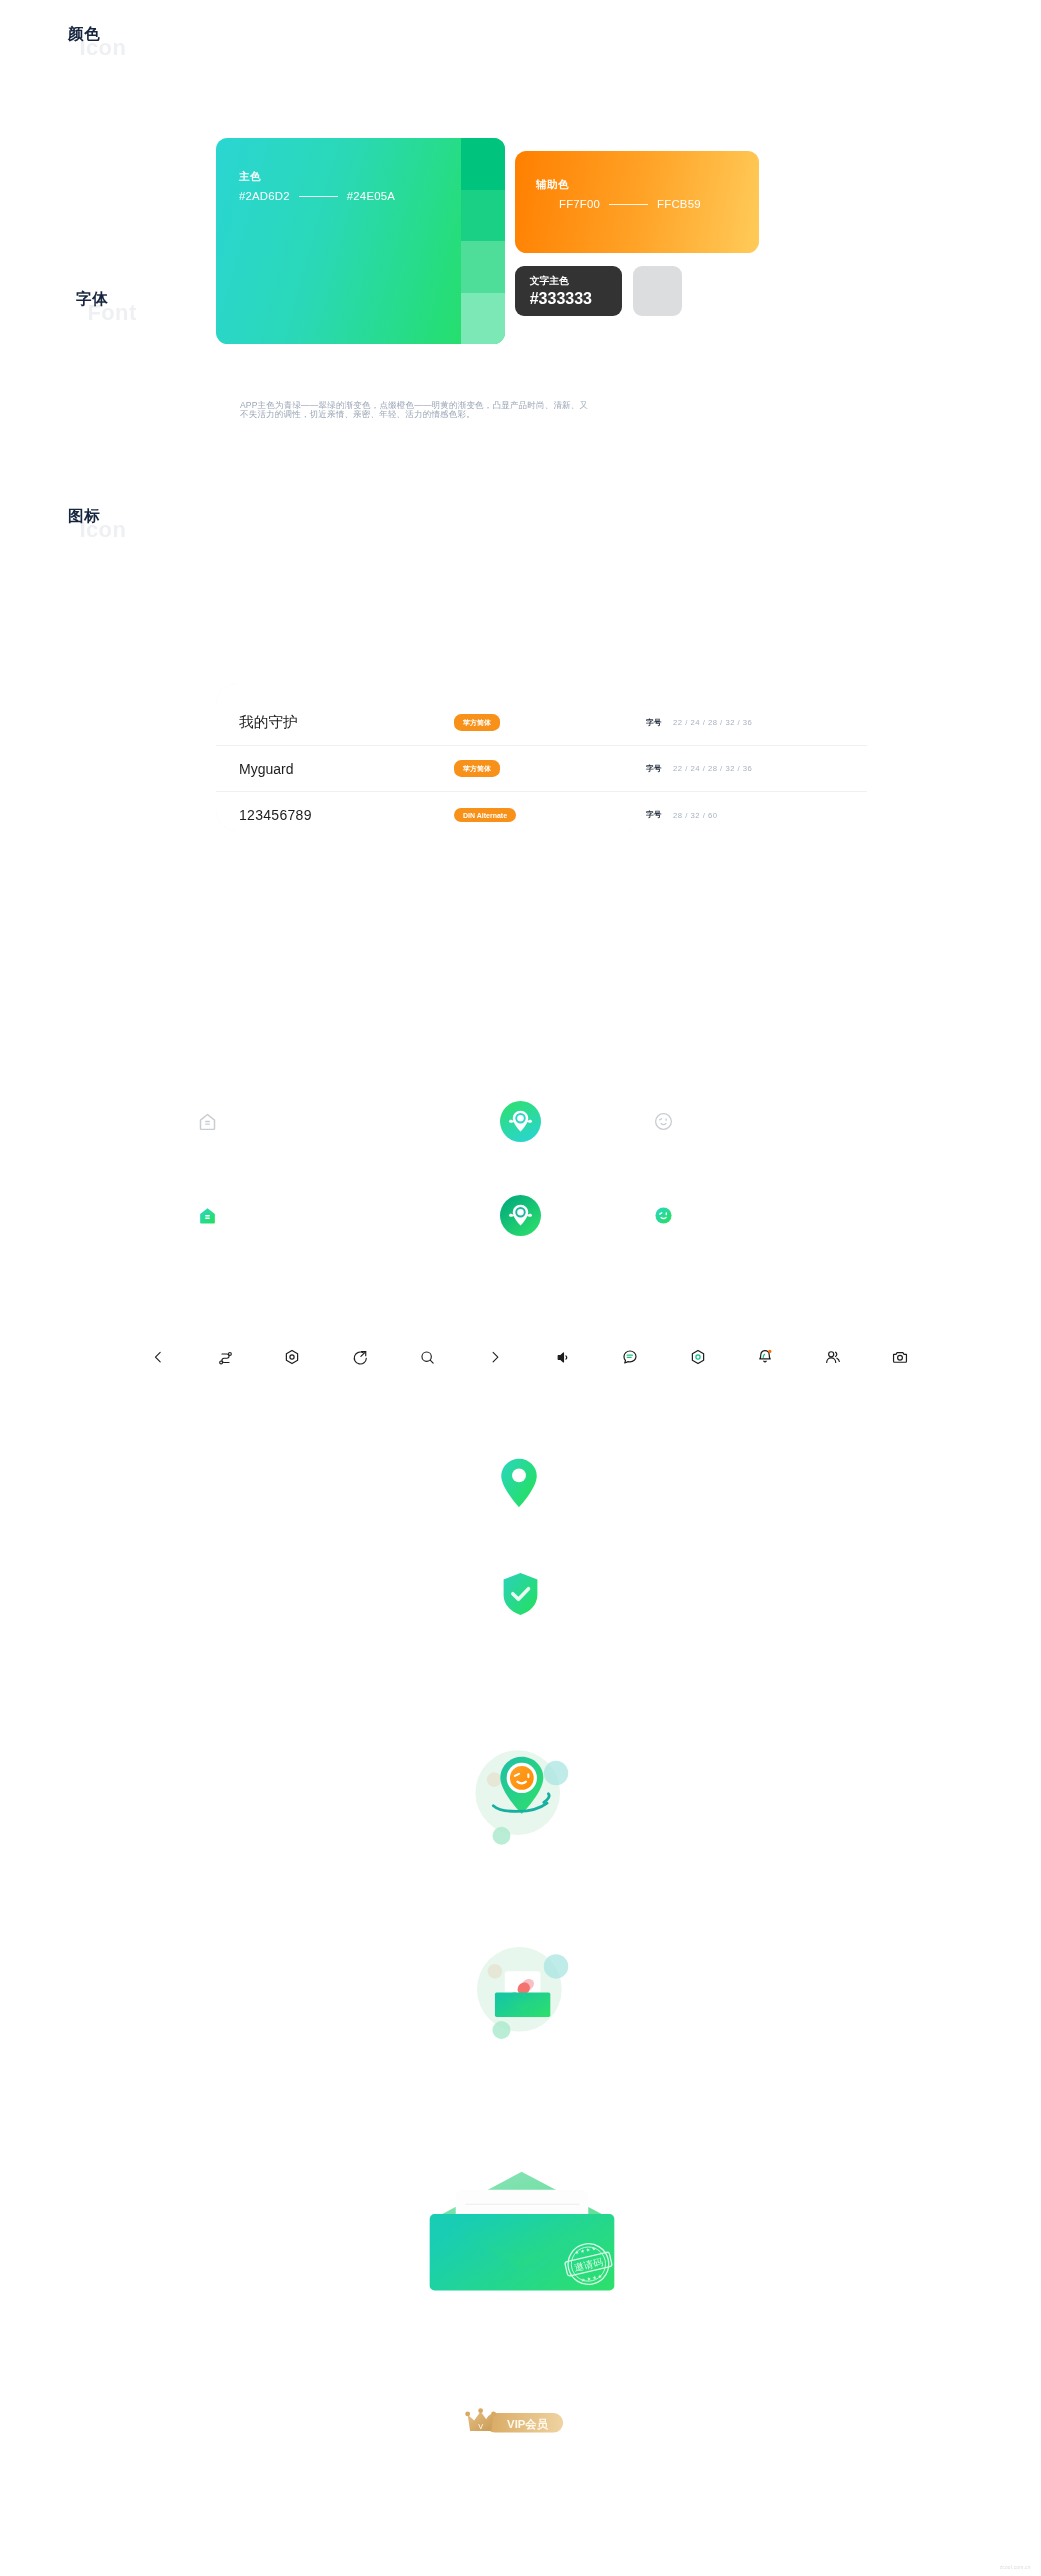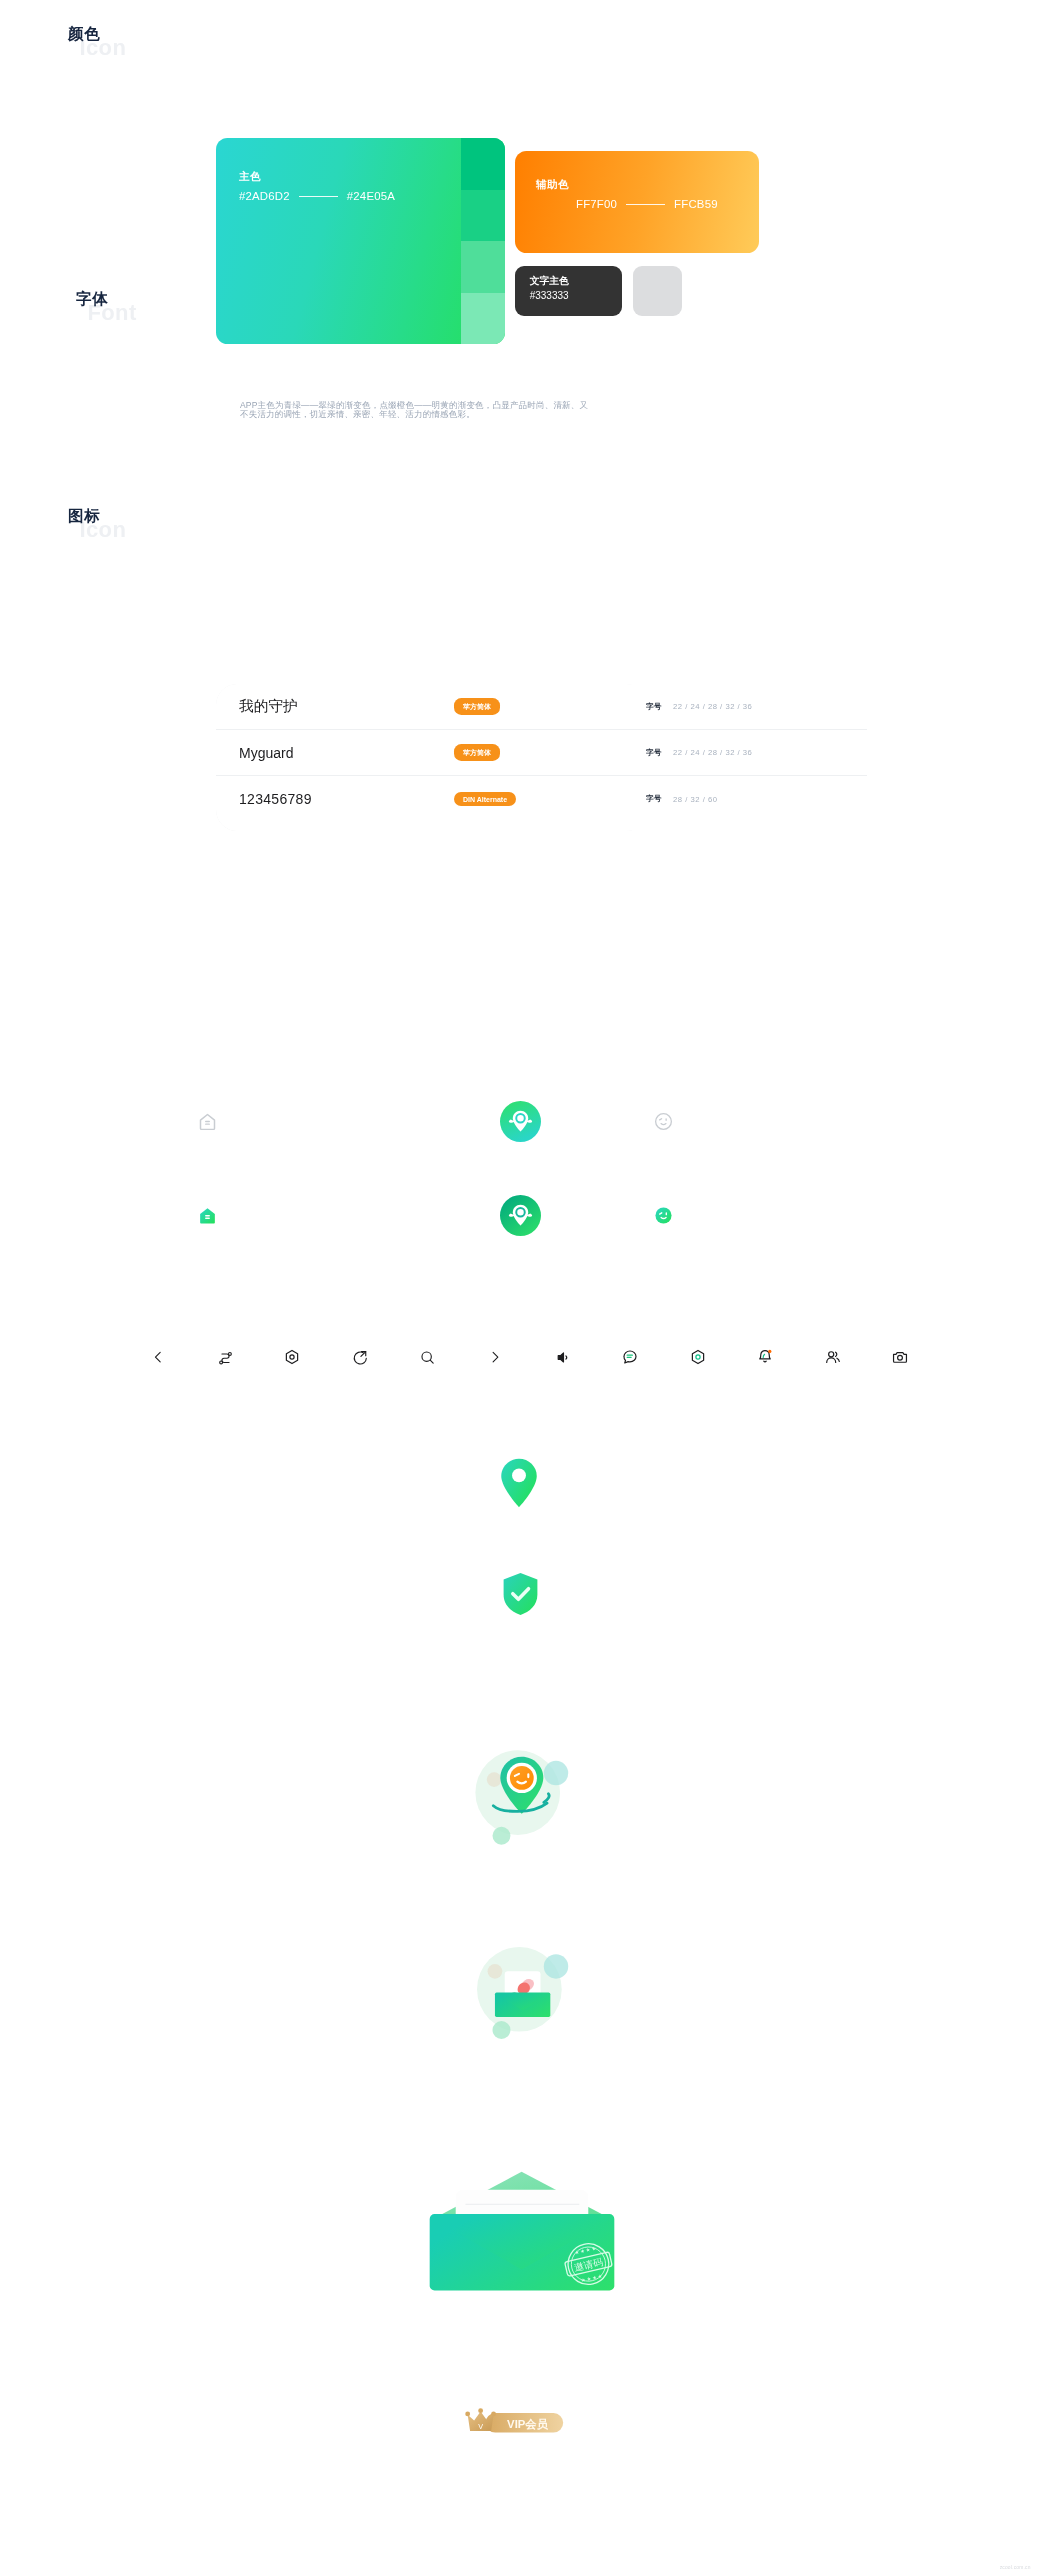--- a/index.html
+++ b/index.html
@@ -54,33 +54,33 @@
   .aux-card {
     position: absolute; left: 299px; top: 13px;
     width: 244px; height: 102px; border-radius: 11.4px;
     background: linear-gradient(100deg, #FF7F00 0%, #ffa327 52%, #FFCB59 100%);
     text-decoration: underline;
   }
   .aux-card .label {
     position: absolute; left: 21px; top: 27px;
     font-size: 10.6px; font-weight: 700; color: #ffffff; letter-spacing: 0.4px;
   }
-  .aux-card .hexrow { left: 38px; top: 47px; padding-left: 23px; }
+  .aux-card .hexrow { left: 21px; top: 47px; padding-left: 23px; }
 
   .text-card {
     position: absolute; left: 299px; top: 128px;
     width: 107px; height: 50px; border-radius: 9px; background: #333333;
   }
   .text-card .label {
     position: absolute; left: 14.7px; top: 9px;
     font-size: 9.8px; font-weight: 700; color: #ffffff;
   }
   .text-card .hex {
     position: absolute; left: 14.7px; top: 24.4px;
-    font-size: 10px; color: #ffffff; font-weight: 400;
+    font-size: 16px; color: #ffffff; font-weight: 700;
   }
   .gray-swatch {
     position: absolute; left: 417px; top: 128px;
     width: 49px; height: 50px; border-radius: 9px; background: #dcdddf;
   }
 
   .color-desc {
     position: absolute; left: 240px; top: 401px; width: 350px;
     font-size: 8.5px; line-height: 9px; color: #9aa5b5; letter-spacing: 0.2px;
   }
@@ -91,21 +91,21 @@
     position: absolute; left: 216px; top: 684px;
     width: 651px; height: 147px;
   }
   .font-card-bg {
     position: absolute; left: 0; top: 0; width: 651px; height: 147px;
     border-radius: 21px;
     box-shadow: 0 1.6px 18px rgba(31,45,61,.09);
     background: #fff;
     clip-path: inset(0 220px 0 0 round 21px);
   }
-  .font-rows { position: absolute; left: 0; top: 0; width: 651px; text-align: center; }
+  .font-rows { position: absolute; left: 0; top: 16px; width: 651px; text-align: center; }
   .font-row {
     position: relative; height: 46px; display: flex; align-items: center;
     border-bottom: 0.8px solid #eef0f2;
   }
   .font-row:last-child { border-bottom: none; }
   .font-sample {
     position: absolute; left: 23px;
     font-size: 14.7px; color: #1d1d1f; font-weight: 500;
   }
   .font-sample.latin { font-size: 14px; font-weight: 400; }

